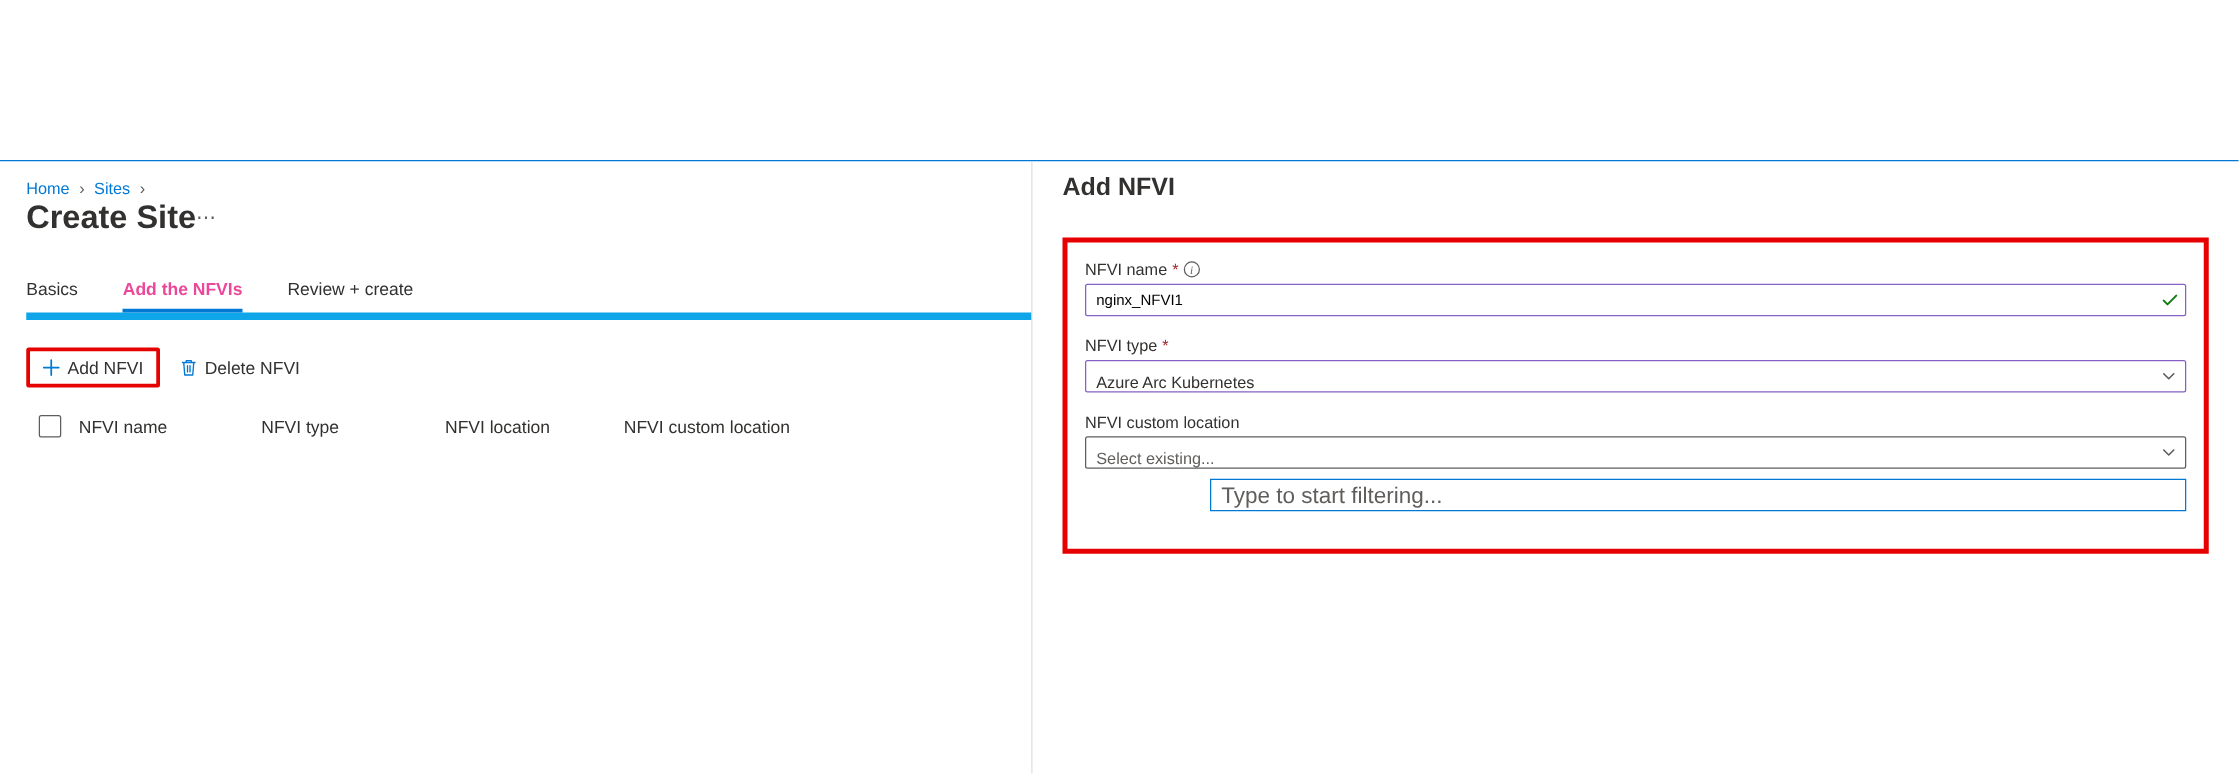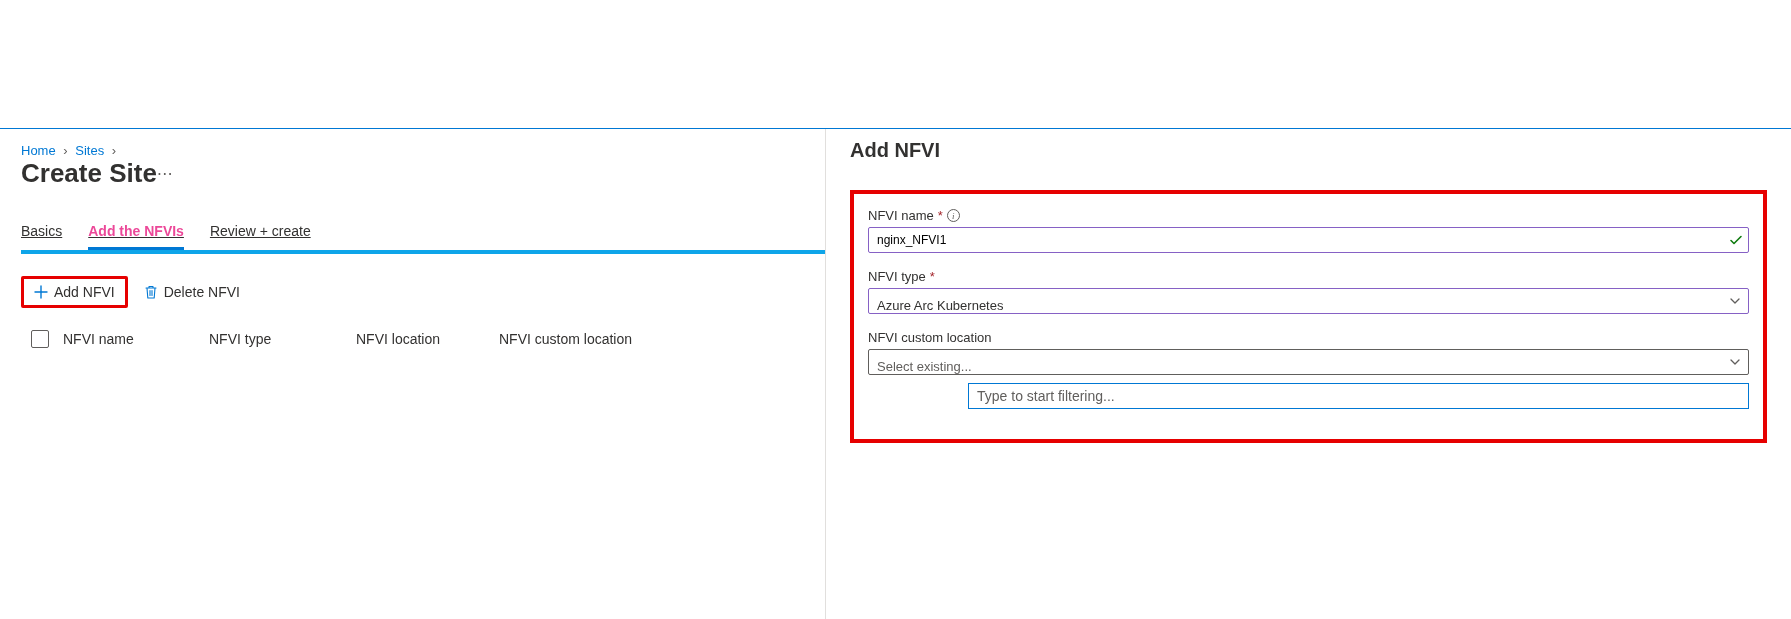--- a/index.html
+++ b/index.html
@@ -57,25 +57,24 @@
   }
   .ellipsis {
     color: #605e5c;
     font-size: 16px;
     cursor: pointer;
     letter-spacing: 1px;
   }
   
   .tabs {
     display: flex;
-    gap: 26px;
-    border-bottom: 4px solid #0ea5e9;
+    gap: 36px;
+    border-bottom: 6px solid #0ea5e9;
     margin-bottom: 22px;
     font-size: 14px;
-    text-decoration: underline;
   }
   .tab {
     padding-bottom: 8px;
     cursor: pointer;
     color: #323130;
   }
   .tab.active {
     color: #ec4899;
     font-weight: 600;
     border-bottom: 3px solid #0078d4;
@@ -199,21 +198,21 @@
     transform: translateY(-50%);
     pointer-events: none;
   }
   .filter-input {
     margin-top: 8px;
     margin-left: 100px;
     width: calc(100% - 100px);
     height: 26px;
     border: 1px solid #0078d4;
     padding: 0 8px;
-    font-size: 14px;
+    font-size: 18px;
     outline: none;
   }
   .filter-input::placeholder { color: #605e5c; }
 </style>
 </head>
 <body>
 
 <div class="top-spacer"></div>
 
 <div class="main-wrap">

